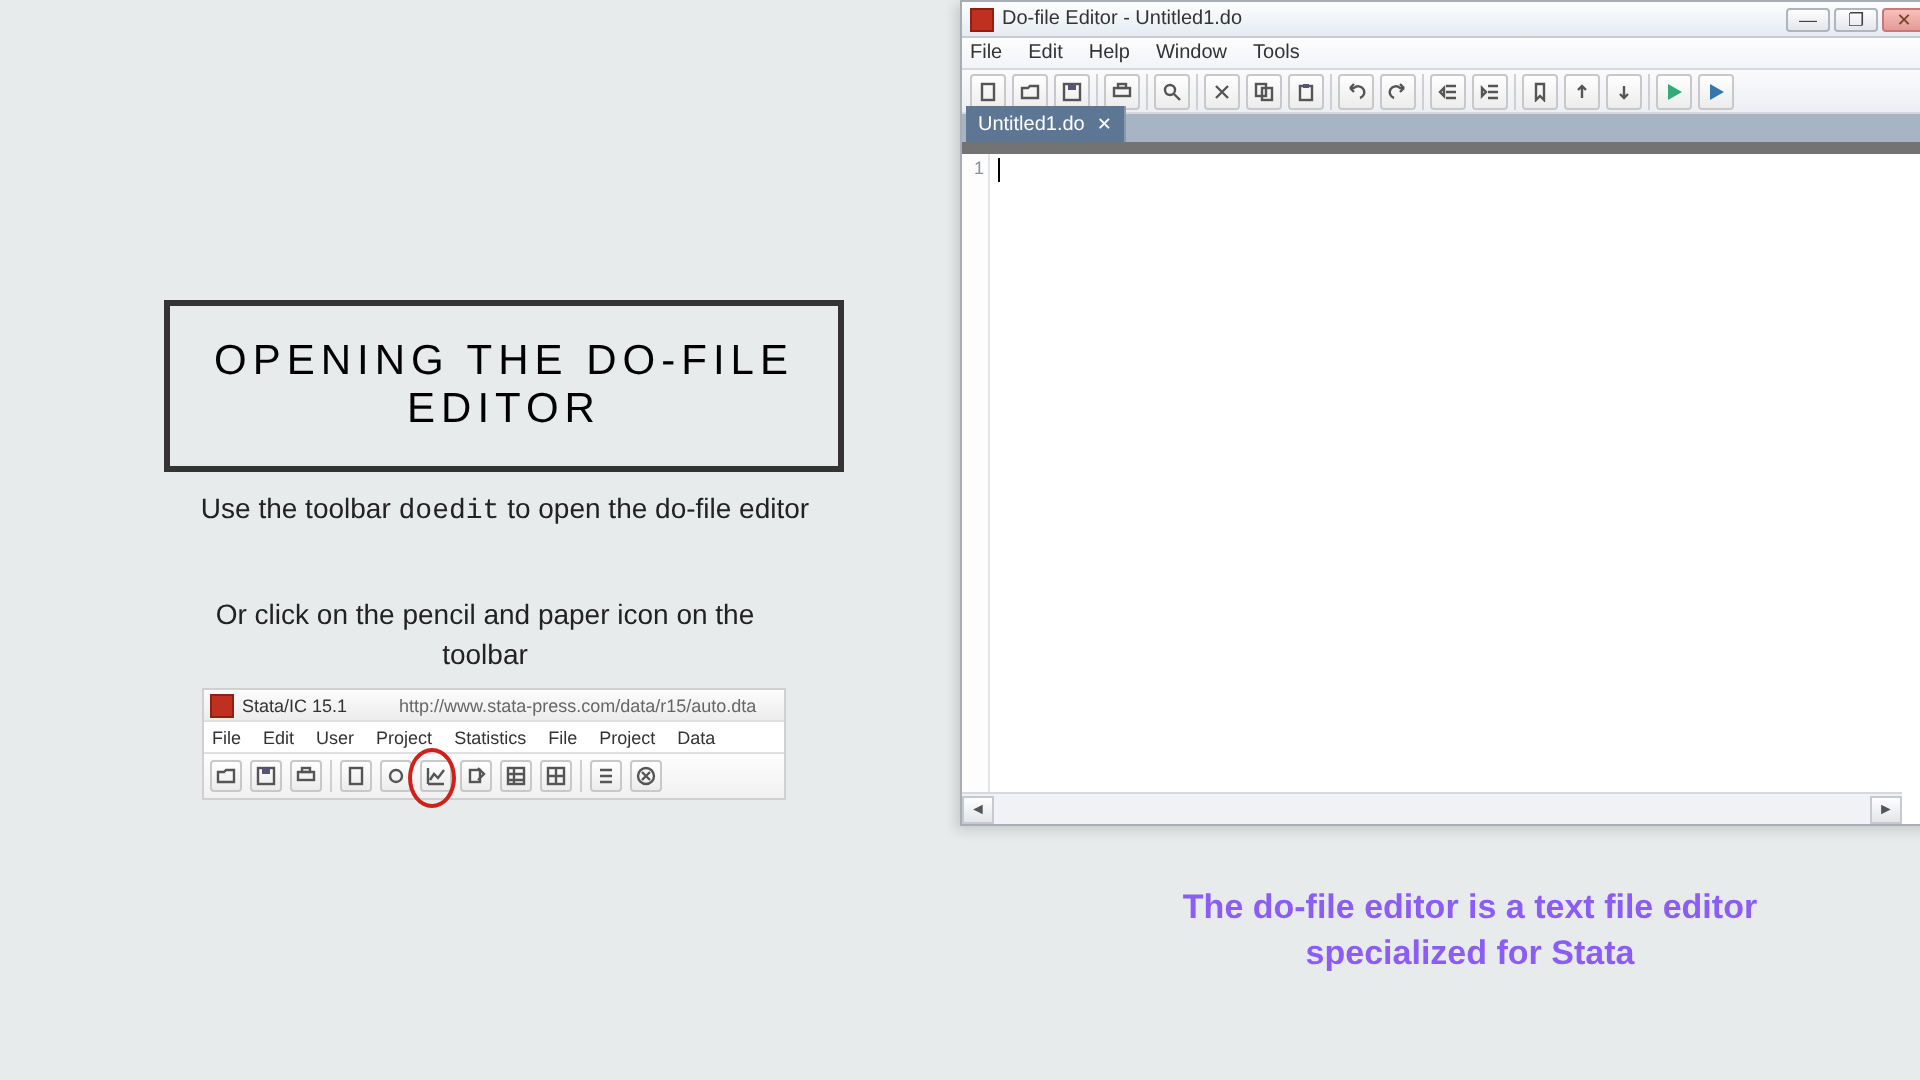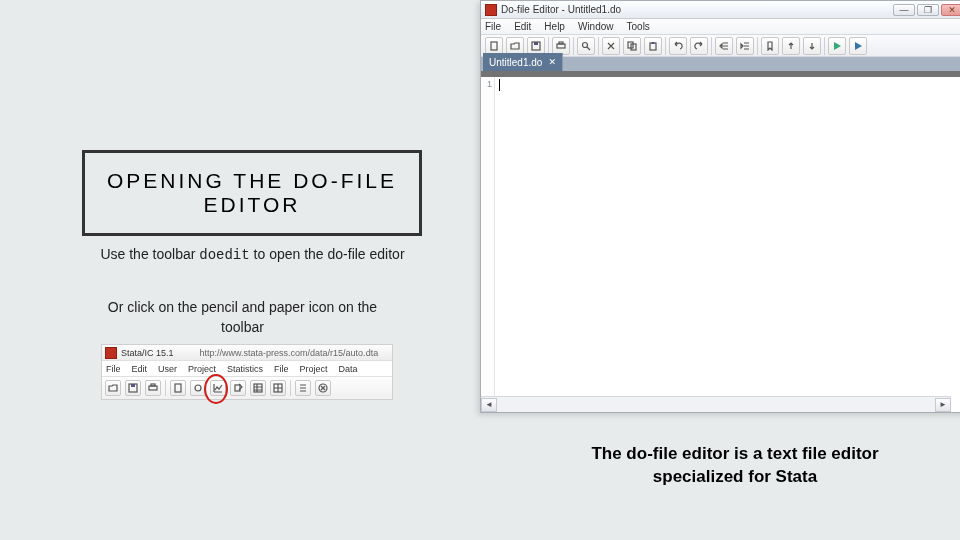--- a/index.html
+++ b/index.html
@@ -218,21 +218,21 @@
   .df-scroll-h .track { flex:1; height:14px; }
 
   
   .caption {
     position: absolute;
     left: 560px; top: 443px;
     width: 350px;
     text-align: center;
     font-size: 17px;
     font-weight: 600;
-    color: #000000;
+    color: #8b5cf6;
     line-height: 1.35;
   }
 
   
   .ic-stroke { stroke:#555; stroke-width:1.2; fill:none; }
   .ic-fill { fill:#557; }
 </style>
 </head>
 <body>
 

